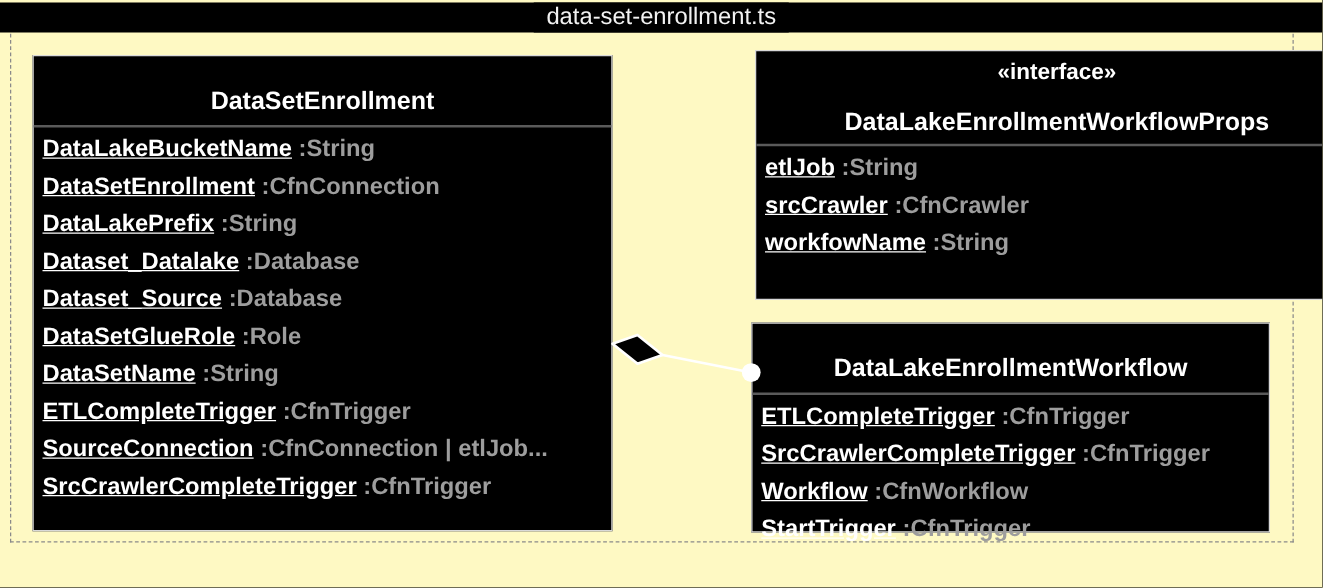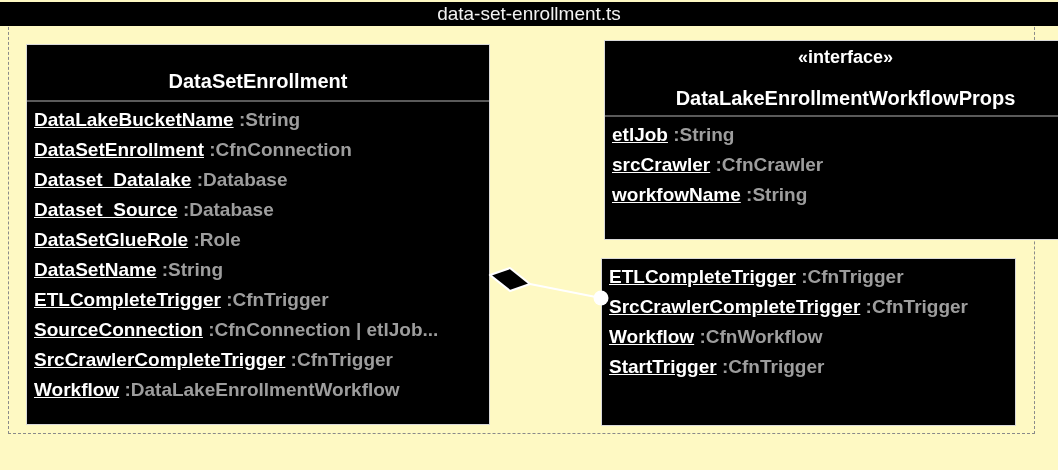--- a/index.html
+++ b/index.html
@@ -123,44 +123,47 @@
     <span class="file-title-inner">data-set-enrollment.ts</span>
   </div>
 
   <div class="uml-box" id="box-dataset-enrollment">
     <div class="uml-header">
       <span class="cname">DataSetEnrollment</span>
     </div>
     <div class="uml-attrs">
       <div class="uml-attr"><span class="aname">DataLakeBucketName</span> <span class="atype">:String</span></div>
       <div class="uml-attr"><span class="aname">DataSetEnrollment</span> <span class="atype">:CfnConnection</span></div>
+      <div class="uml-attr"><span class="aname">DataLakePrefix</span> <span class="atype">:String</span></div>
       <div class="uml-attr"><span class="aname">Dataset_Datalake</span> <span class="atype">:Database</span></div>
       <div class="uml-attr"><span class="aname">Dataset_Source</span> <span class="atype">:Database</span></div>
       <div class="uml-attr"><span class="aname">DataSetGlueRole</span> <span class="atype">:Role</span></div>
       <div class="uml-attr"><span class="aname">DataSetName</span> <span class="atype">:String</span></div>
       <div class="uml-attr"><span class="aname">ETLCompleteTrigger</span> <span class="atype">:CfnTrigger</span></div>
       <div class="uml-attr"><span class="aname">SourceConnection</span> <span class="atype">:CfnConnection | etlJob...</span></div>
       <div class="uml-attr"><span class="aname">SrcCrawlerCompleteTrigger</span> <span class="atype">:CfnTrigger</span></div>
-      <div class="uml-attr"><span class="aname">Workflow</span> <span class="atype">:DataLakeEnrollmentWorkflow</span></div>
     </div>
   </div>
 
   <div class="uml-box" id="box-workflow-props">
     <div class="uml-header">
       <span class="stereotype">«interface»</span>
       <span class="cname">DataLakeEnrollmentWorkflowProps</span>
     </div>
     <div class="uml-attrs">
       <div class="uml-attr"><span class="aname">etlJob</span> <span class="atype">:String</span></div>
       <div class="uml-attr"><span class="aname">srcCrawler</span> <span class="atype">:CfnCrawler</span></div>
       <div class="uml-attr"><span class="aname">workfowName</span> <span class="atype">:String</span></div>
     </div>
   </div>
 
   <div class="uml-box" id="box-workflow">
+    <div class="uml-header">
+      <span class="cname">DataLakeEnrollmentWorkflow</span>
+    </div>
     <div class="uml-attrs">
       <div class="uml-attr"><span class="aname">ETLCompleteTrigger</span> <span class="atype">:CfnTrigger</span></div>
       <div class="uml-attr"><span class="aname">SrcCrawlerCompleteTrigger</span> <span class="atype">:CfnTrigger</span></div>
       <div class="uml-attr"><span class="aname">Workflow</span> <span class="atype">:CfnWorkflow</span></div>
       <div class="uml-attr"><span class="aname">StartTrigger</span> <span class="atype">:CfnTrigger</span></div>
     </div>
   </div>
 
   <svg class="assoc-layer" viewBox="0 0 1058 470">
     <polyline points="530,284 601,298" fill="none" stroke="#ffffff" stroke-width="2.2"></polyline>

